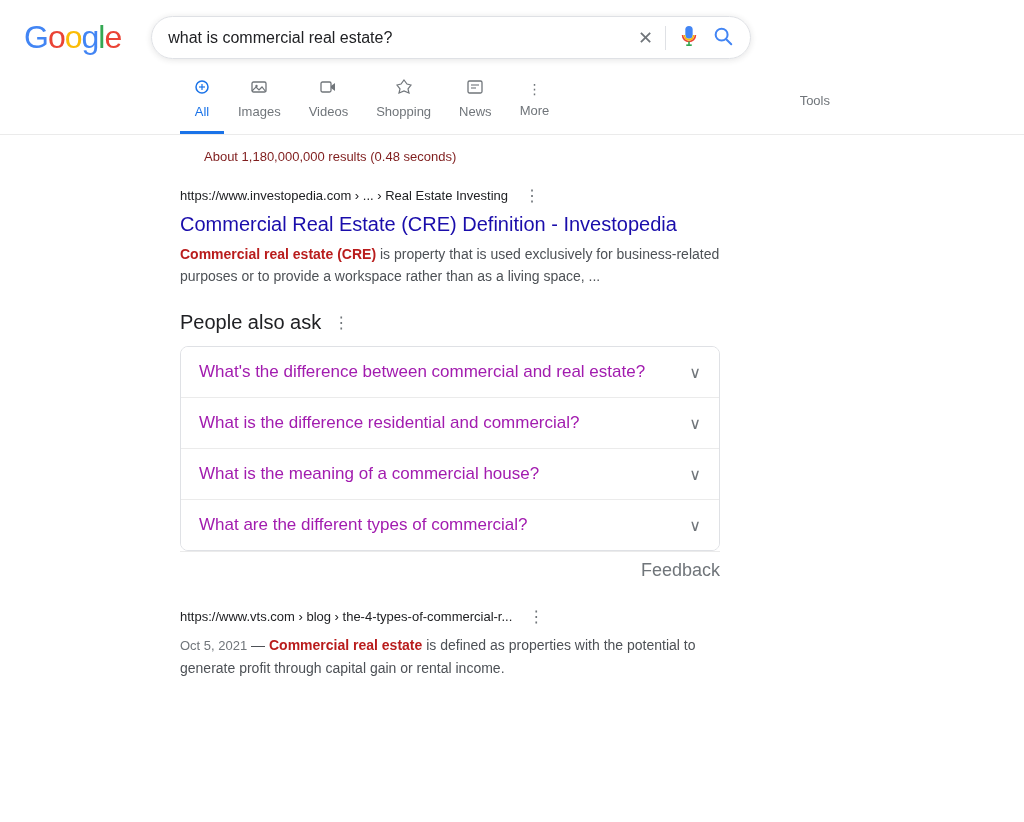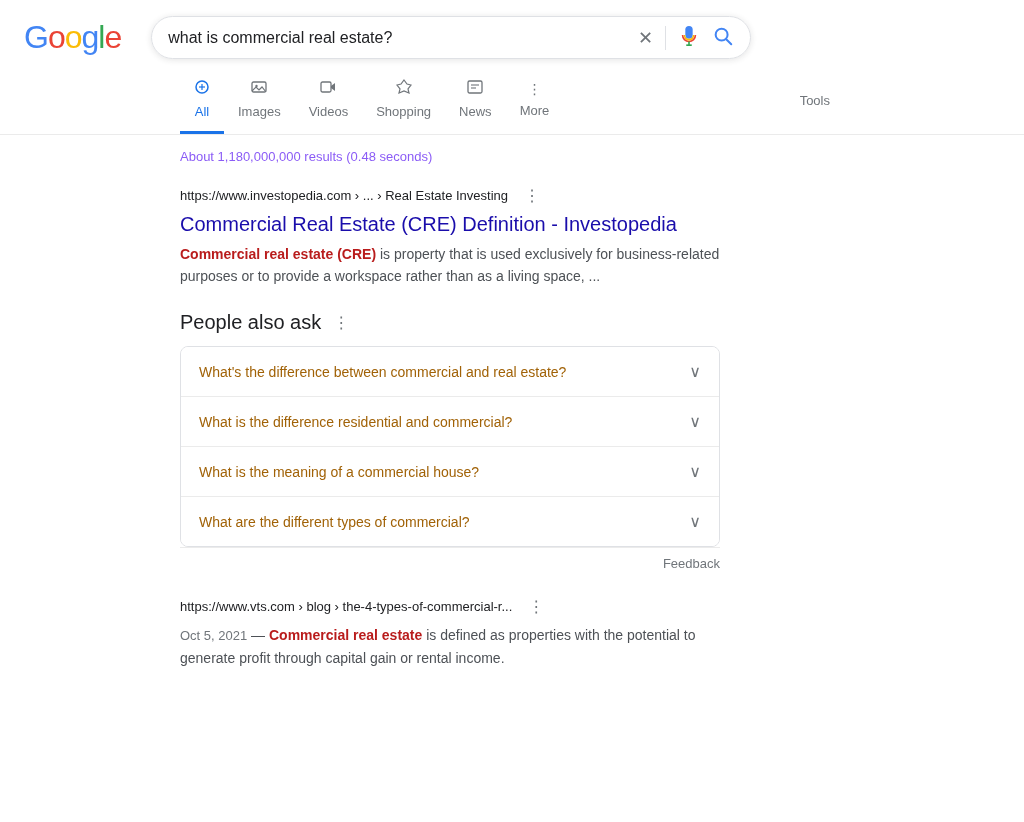--- a/index.html
+++ b/index.html
@@ -121,23 +121,24 @@
       cursor: pointer;
     }
 
     
     .main-content {
       padding: 0 180px;
       max-width: 900px;
     }
 
     .results-count {
-      color: #8b5cf6;
+      color: #7f1d1d;
       font-size: 13px;
       padding: 14px 0 4px 0;
+      margin-left: 24px;
     }
 
     
     .result-item {
       margin: 16px 0;
     }
     .result-url-row {
       display: flex;
       align-items: center;
       gap: 8px;
@@ -206,41 +207,41 @@
       align-items: center;
       padding: 15px 18px;
       border-bottom: 1px solid #ebebeb;
       cursor: pointer;
       background: #fff;
     }
     .paa-item:last-child {
       border-bottom: none;
     }
     .paa-question {
-      font-size: 14px;
-      color: #a16207;
+      font-size: 17px;
+      color: #a21caf;
     }
     .paa-chevron {
       color: #70757a;
       font-size: 16px;
     }
 
     
     .feedback-row {
       display: flex;
       justify-content: flex-end;
       padding: 8px 0;
       border-top: 1px solid #ebebeb;
     }
     .feedback-btn {
       background: none;
       border: none;
       cursor: pointer;
       color: #70757a;
-      font-size: 13px;
+      font-size: 18px;
     }
 
     
     .result-date {
       color: #70757a;
       font-size: 13px;
     }
   </style>
 </head>
 <body>

